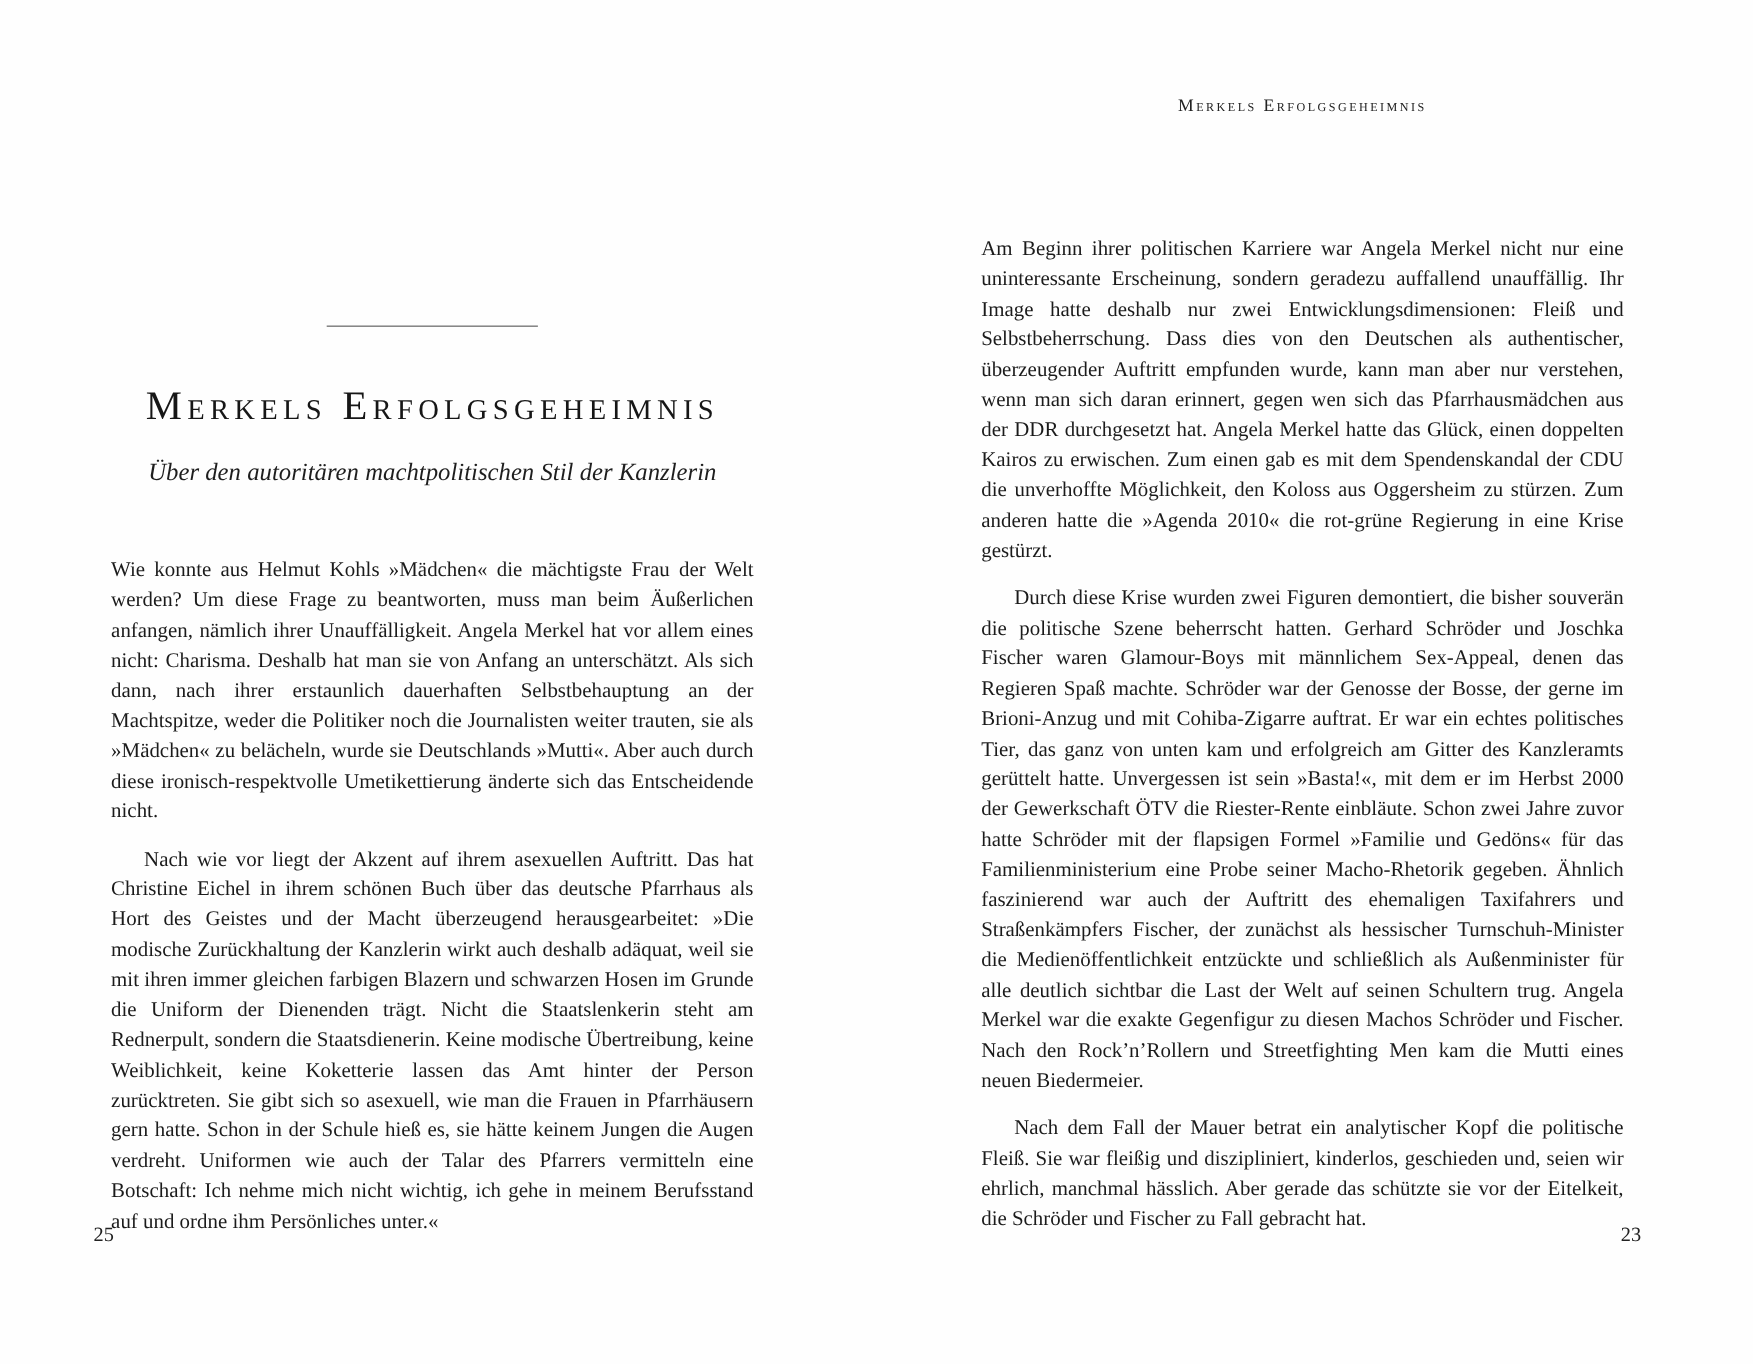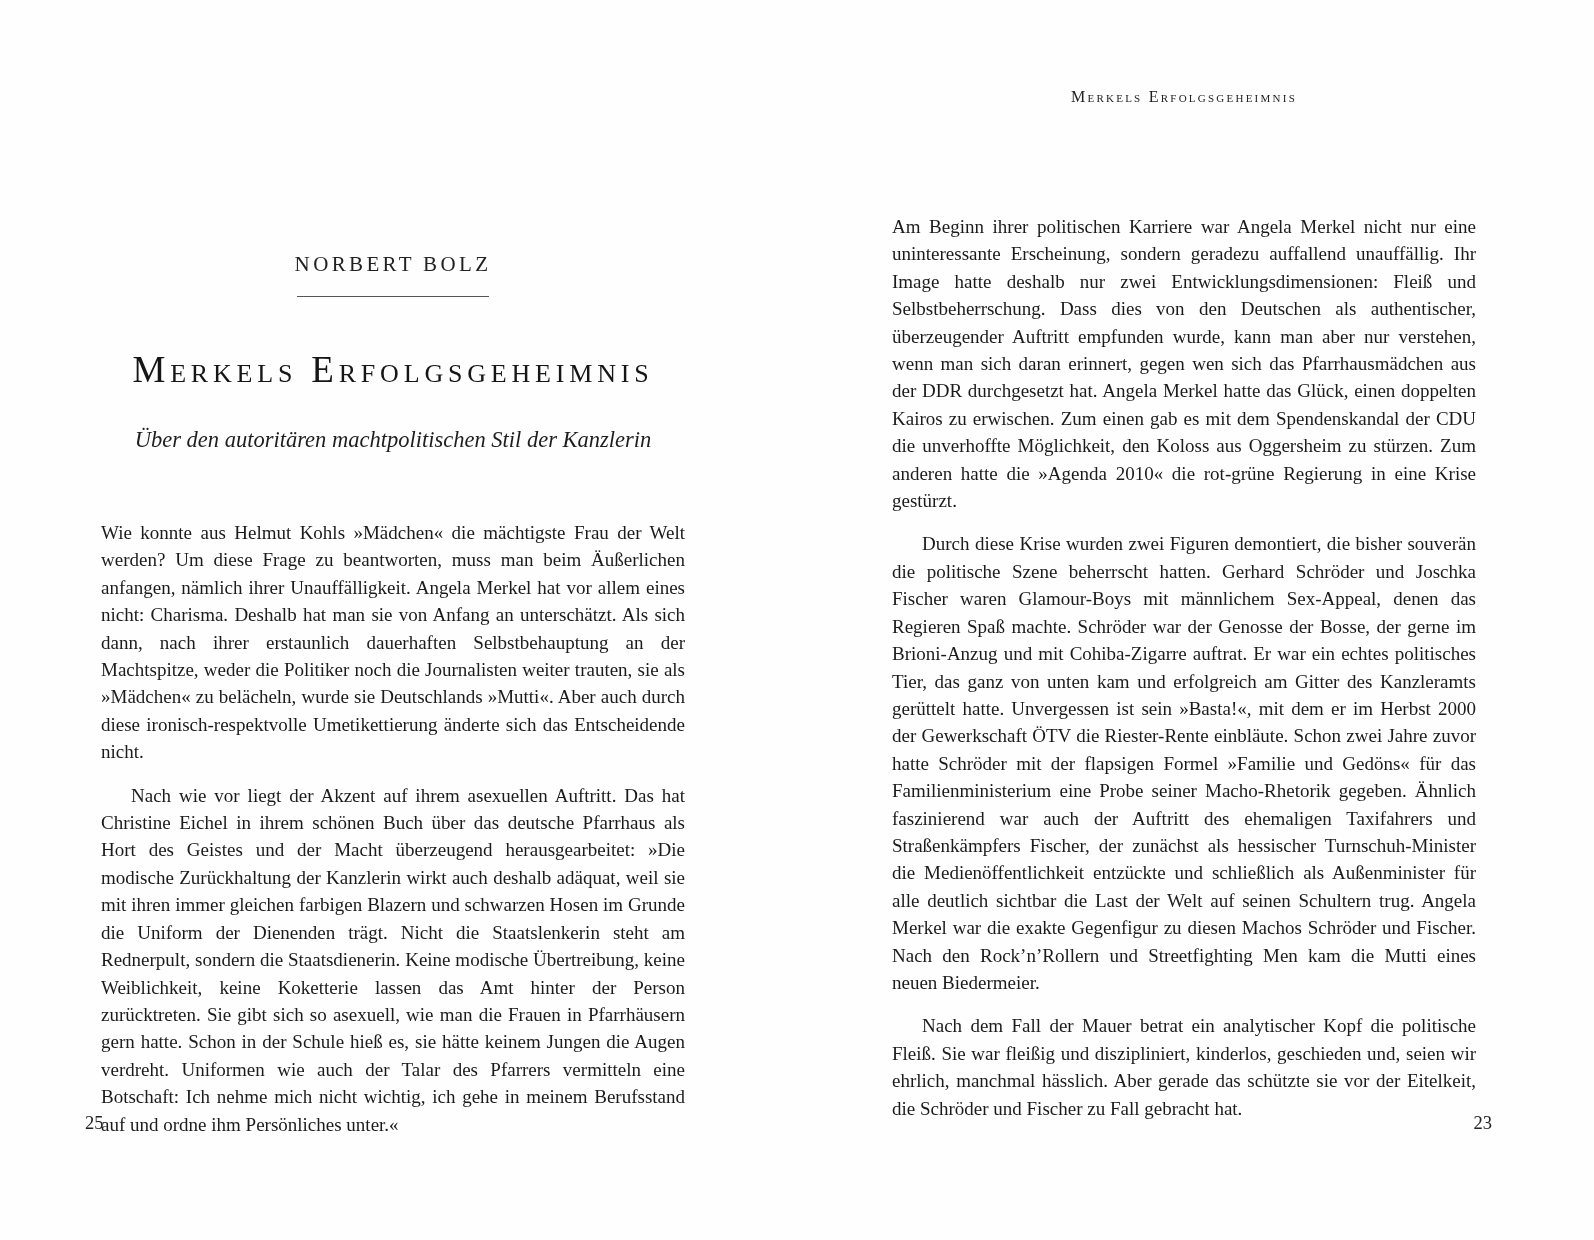--- a/index.html
+++ b/index.html
@@ -48,21 +48,21 @@
     left: 0; right: 0;
     text-align: center;
     font-size: 37px;
     font-variant: small-caps;
     letter-spacing: 0.13em;
     color: #161616;
     white-space: nowrap;
   }
   .book-subtitle {
     position: absolute;
-    top: 427px;
+    top: 416px;
     left: 0; right: 0;
     text-align: center;
     font-style: italic;
     font-size: 22.5px;
     color: #1e1e1e;
   }
 
   
   .running-header {
     position: absolute;
@@ -88,21 +88,21 @@
     position: absolute;
     left: 0;
     width: 616px;
     font-size: 19px;
     line-height: 27.4px;
     text-align: justify;
     -webkit-hyphens: auto;
     hyphens: auto;
     color: #1b1b1b;
   }
-  .body-left  { top: 503px; }
+  .body-left  { top: 489px; }
   .body-right { top: 197px; }
   .body-block p {
     margin: 16px;
     padding: 0;
   }
   .body-block p.indent {
     text-indent: 30px;
   }
 
   
@@ -115,21 +115,20 @@
   .page-number.left-num  { left: 0; }
   .page-number.right-num { right: 0; text-align: right; }
 </style>
 </head>
 <body>
 
 <div class="spread">
 
   <div class="page page-left">
 
-    <div class="author-name">NORBERT BOLZ</div>
 
     <div class="author-rule"></div>
 
     <div class="book-title">Merkels Erfolgsgeheimnis</div>
 
     <div class="book-subtitle">Über den autoritären machtpolitischen Stil der Kanzlerin</div>
 
     <div class="body-block body-left" lang="de">
       <p>Wie konnte aus Helmut Kohls »Mädchen« die mächtigste Frau der Welt werden? Um diese Frage zu beantworten, muss man beim Äußerlichen anfangen, nämlich ihrer Unauffälligkeit. Angela Merkel hat vor allem eines nicht: Charisma. Deshalb hat man sie von Anfang an unterschätzt. Als sich dann, nach ihrer erstaunlich dauerhaften Selbstbehauptung an der Machtspitze, weder die Politiker noch die Journalisten weiter trauten, sie als »Mädchen« zu belächeln, wurde sie Deutschlands »Mutti«. Aber auch durch diese ironisch-respektvolle Umetikettierung änderte sich das Entscheidende nicht.</p>
       <p class="indent">Nach wie vor liegt der Akzent auf ihrem asexuellen Auftritt. Das hat Christine Eichel in ihrem schönen Buch über das deutsche Pfarrhaus als Hort des Geistes und der Macht überzeugend herausgearbeitet: »Die modische Zurückhaltung der Kanzlerin wirkt auch deshalb adäquat, weil sie mit ihren immer gleichen farbigen Blazern und schwarzen Hosen im Grunde die Uniform der Dienenden trägt. Nicht die Staatslenkerin steht am Rednerpult, sondern die Staatsdienerin. Keine modische Übertreibung, keine Weiblichkeit, keine Koketterie lassen das Amt hinter der Person zurücktreten. Sie gibt sich so asexuell, wie man die Frauen in Pfarrhäusern gern hatte. Schon in der Schule hieß es, sie hätte keinem Jungen die Augen verdreht. Uniformen wie auch der Talar des Pfarrers vermitteln eine Botschaft: Ich nehme mich nicht wichtig, ich gehe in meinem Berufsstand auf und ordne ihm Persönliches unter.«</p>

